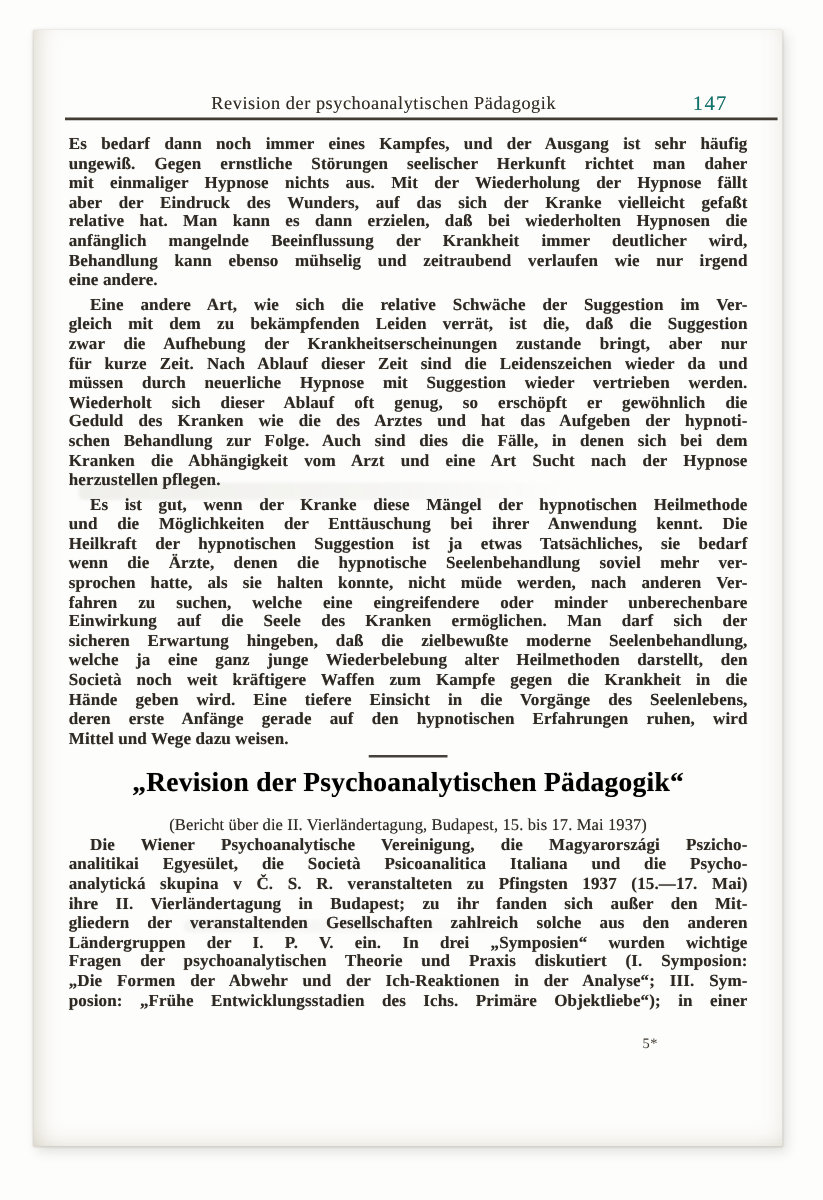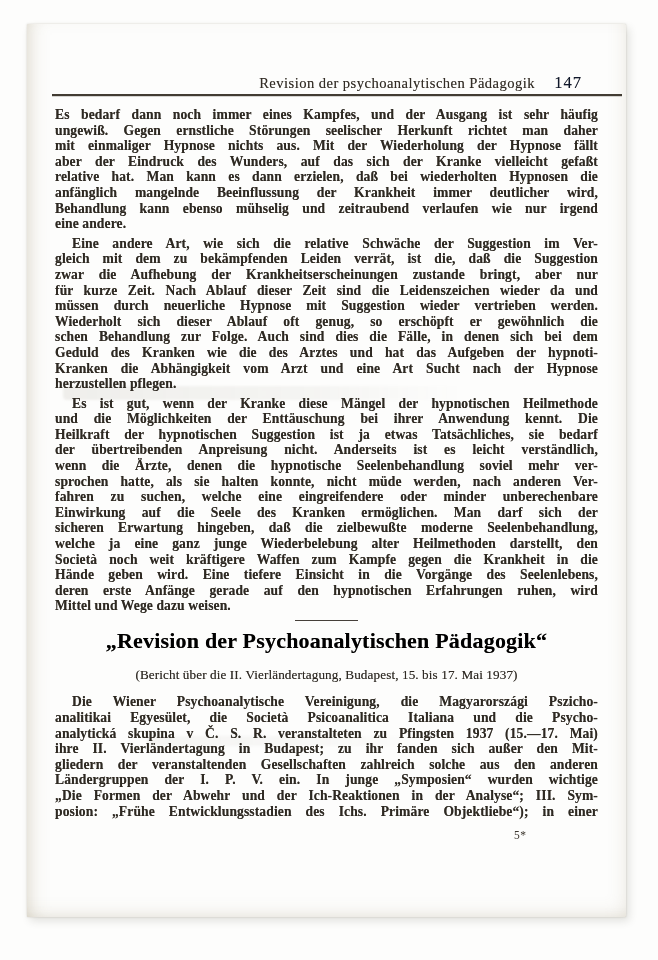--- a/index.html
+++ b/index.html
@@ -21,30 +21,30 @@
     box-shadow:
       0 0 2px rgba(90,80,55,0.25),
       3px 4px 9px rgba(60,55,40,0.14),
       inset 14px 0 22px -16px rgba(120,100,55,0.35),
       inset -10px -12px 24px -18px rgba(120,100,55,0.30);
     border-radius:1px;
   }
   
   .running-header { position:absolute; top:51px; left:28px; width:543px; height:20px; }
   .running-title {
-    position:absolute; left:0; width:480px;
-    text-align:right;
+    position:absolute; left:12px; width:480px;
+    text-align:center;
     font-size:14.6px; letter-spacing:0.45px;
     color:#332d26;
     text-shadow:0 0 0.5px rgba(51,45,38,0.5);
   }
   .folio {
     position:absolute; right:16px; top:-2px;
     font-size:16.5px; letter-spacing:1px;
-    color:#0f172a;
+    color:#0f766e;
     text-shadow:0 0 0.5px rgba(43,38,32,0.5);
   }
   .header-rule {
     position:absolute; top:70px; left:25px;
     width:570px; height:1.7px;
     background:#423c33;
     box-shadow:0 0.6px 0 rgba(66,60,51,0.35);
   }
   
   .text-block {
@@ -71,21 +71,21 @@
     color:#000000;
     letter-spacing:0.2px;
     text-shadow:0 0 0.6px rgba(41,36,32,0.6);
   }
   .section-subtitle {
     margin-top:14px;
     text-align:center;
     font-size:13.2px; line-height:17px;
     color:#2f2a24;
   }
-  .section-paras { margin-top:11px; }
+  .section-paras { margin-top:0; }
   
   .signature-mark {
     position:absolute; top:805px; left:487px;
     font-size:11.5px; letter-spacing:0.5px;
     color:#3a342c;
   }
   
   .bleed-smudge {
     position:absolute; top:362px; left:36px;
     width:420px; height:14px;
@@ -121,30 +121,29 @@
           <div class="line">Behandlung kann ebenso mühselig und zeitraubend verlaufen wie nur irgend</div>
           <div class="line last">eine andere.</div>
         </div>
         <div class="para indent">
           <div class="line">Eine andere Art, wie sich die relative Schwäche der Suggestion im Ver-</div>
           <div class="line">gleich mit dem zu bekämpfenden Leiden verrät, ist die, daß die Suggestion</div>
           <div class="line">zwar die Aufhebung der Krankheitserscheinungen zustande bringt, aber nur</div>
           <div class="line">für kurze Zeit. Nach Ablauf dieser Zeit sind die Leidenszeichen wieder da und</div>
           <div class="line">müssen durch neuerliche Hypnose mit Suggestion wieder vertrieben werden.</div>
           <div class="line">Wiederholt sich dieser Ablauf oft genug, so erschöpft er gewöhnlich die</div>
+          <div class="line">Geduld des Kranken wie die des Arztes und hat das Aufgeben der hypnoti-</div>
           <div class="line">schen Behandlung zur Folge. Auch sind dies die Fälle, in denen sich bei dem</div>
-          <div class="line">Geduld des Kranken wie die des Arztes und hat das Aufgeben der hypnoti-</div>
           <div class="line">Kranken die Abhängigkeit vom Arzt und eine Art Sucht nach der Hypnose</div>
           <div class="line last">herzustellen pflegen.</div>
         </div>
         <div class="para indent">
           <div class="line">Es ist gut, wenn der Kranke diese Mängel der hypnotischen Heilmethode</div>
           <div class="line">und die Möglichkeiten der Enttäuschung bei ihrer Anwendung kennt. Die</div>
           <div class="line">Heilkraft der hypnotischen Suggestion ist ja etwas Tatsächliches, sie bedarf</div>
-          <div class="line">der übertreibenden Anpreisung nicht. Anderseits ist es leicht verständlich,</div>
           <div class="line">wenn die Ärzte, denen die hypnotische Seelenbehandlung soviel mehr ver-</div>
           <div class="line">sprochen hatte, als sie halten konnte, nicht müde werden, nach anderen Ver-</div>
           <div class="line">fahren zu suchen, welche eine eingreifendere oder minder unberechenbare</div>
           <div class="line">Einwirkung auf die Seele des Kranken ermöglichen. Man darf sich der</div>
           <div class="line">sicheren Erwartung hingeben, daß die zielbewußte moderne Seelenbehandlung,</div>
           <div class="line">welche ja eine ganz junge Wiederbelebung alter Heilmethoden darstellt, den</div>
           <div class="line">Società noch weit kräftigere Waffen zum Kampfe gegen die Krankheit in die</div>
           <div class="line">Hände geben wird. Eine tiefere Einsicht in die Vorgänge des Seelenlebens,</div>
           <div class="line">deren erste Anfänge gerade auf den hypnotischen Erfahrungen ruhen, wird</div>
           <div class="line last">Mittel und Wege dazu weisen.</div>
@@ -156,21 +155,22 @@
     <h2 class="section-title">„Revision der Psychoanalytischen Pädagogik“</h2>
     <div class="section-subtitle">(Bericht über die II. Vierländertagung, Budapest, 15. bis 17. Mai 1937)</div>
 
     <div class="section-paras">
         <div class="para indent">
           <div class="line">Die Wiener Psychoanalytische Vereinigung, die Magyarországi Pszicho-</div>
           <div class="line">analitikai Egyesület, die Società Psicoanalitica Italiana und die Psycho-</div>
           <div class="line">analytická skupina v Č. S. R. veranstalteten zu Pfingsten 1937 (15.—17. Mai)</div>
           <div class="line">ihre II. Vierländertagung in Budapest; zu ihr fanden sich außer den Mit-</div>
           <div class="line">gliedern der veranstaltenden Gesellschaften zahlreich solche aus den anderen</div>
-          <div class="line">Ländergruppen der I. P. V. ein. In junge „Symposien“ wurden wichtige</div>
+          <div class="line">Ländergruppen der I. P. V. ein. In drei „Symposien“ wurden wichtige</div>
+          <div class="line">Fragen der psychoanalytischen Theorie und Praxis diskutiert (I. Symposion:</div>
           <div class="line">„Die Formen der Abwehr und der Ich-Reaktionen in der Analyse“; III. Sym-</div>
           <div class="line">posion: „Frühe Entwicklungsstadien des Ichs. Primäre Objektliebe“); in einer</div>
         </div>
       </div>
   </div>
 
   <div class="signature-mark">5*</div>
 </div>
 
 </body></html>

